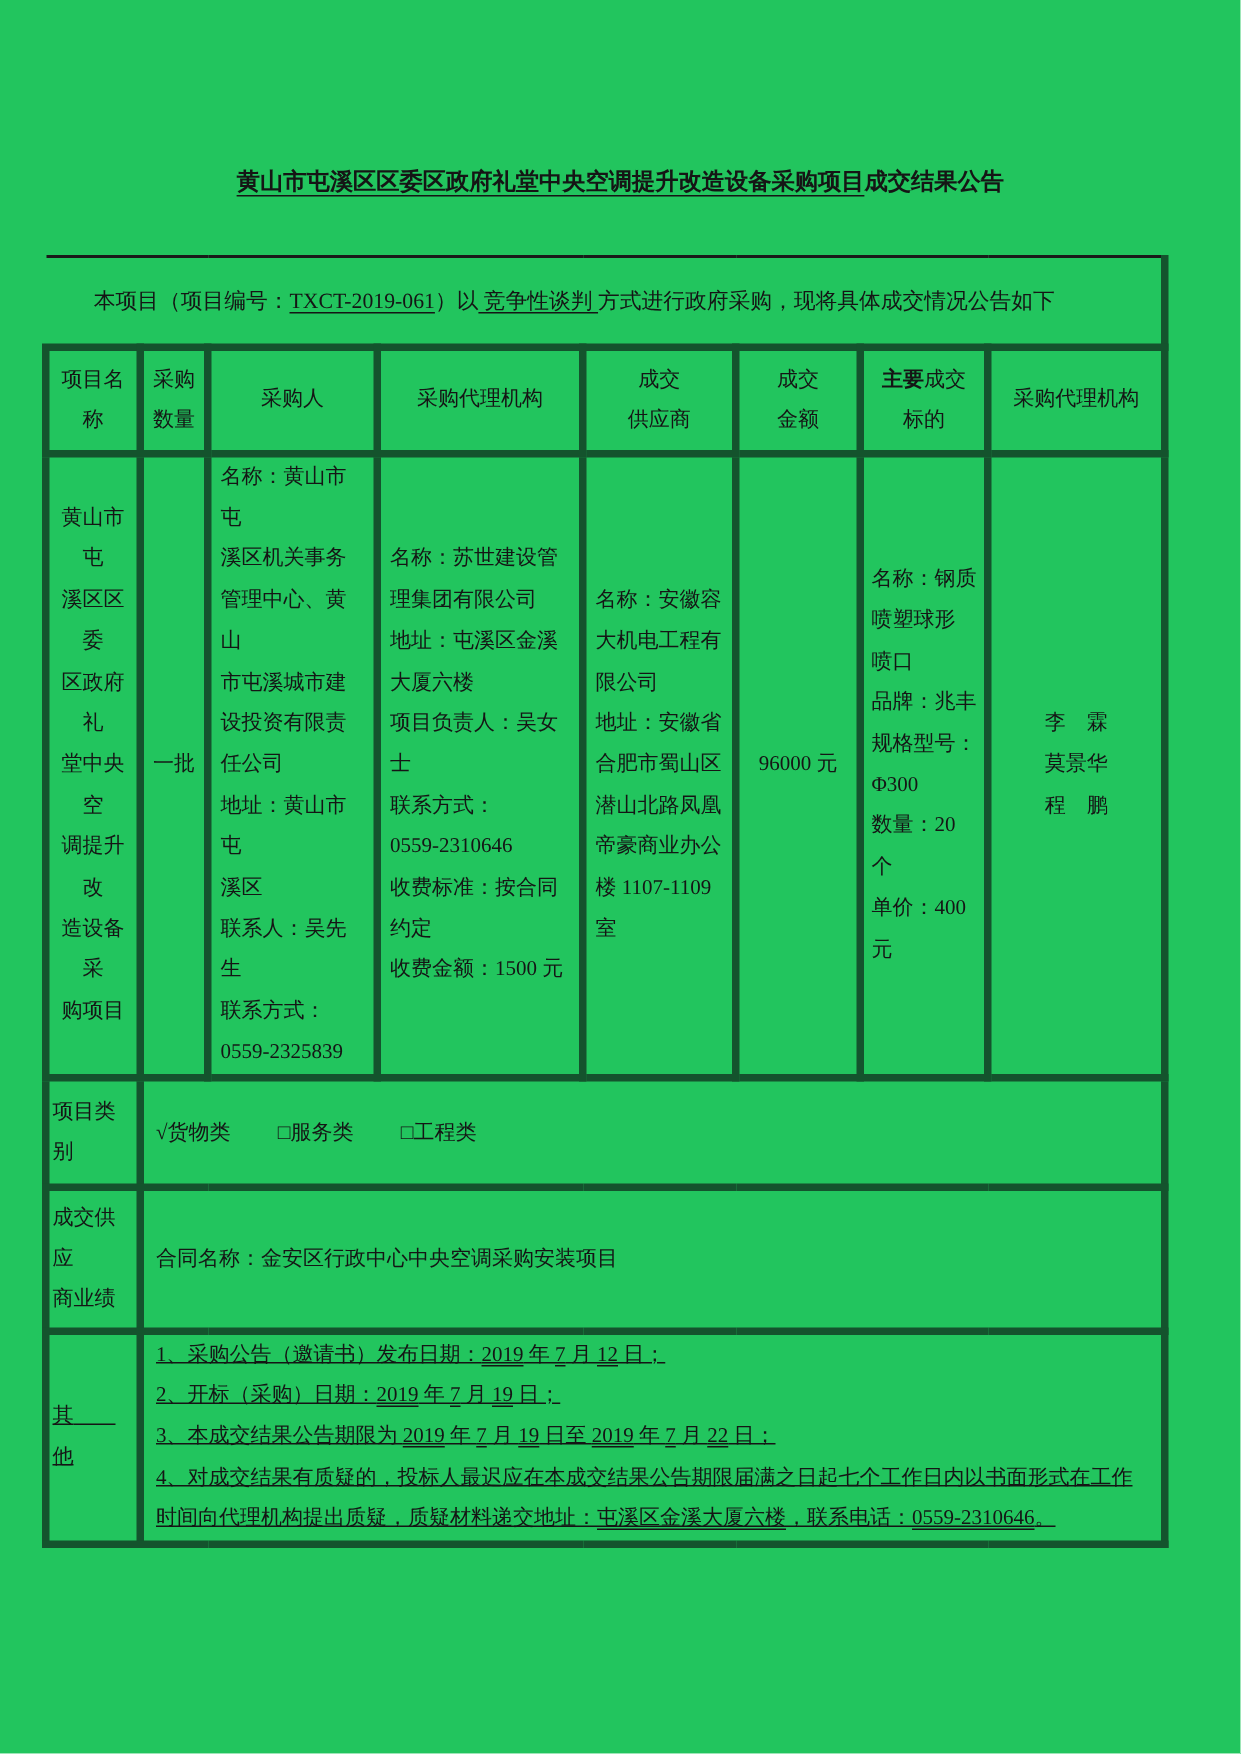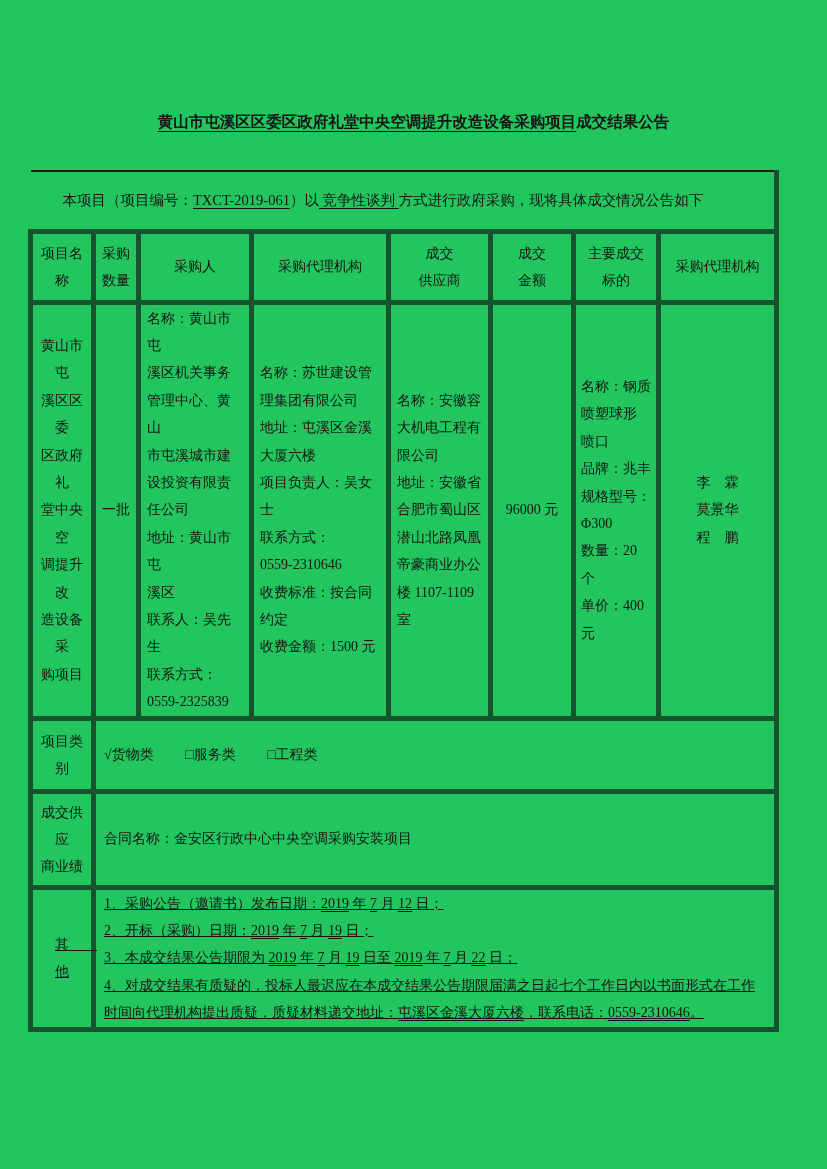--- a/index.html
+++ b/index.html
@@ -54,36 +54,35 @@
     height: 301px;
     white-space: pre-line;
     line-height: 27.4px;
     padding: 0 6px;
     text-align: left;
   }
   .bc.tight { padding: 17px 2px; }
   .bc.narrow { padding: 0 5px; }
   .ctr { text-align: center; }
   .lbl {
-    text-align: center;
     white-space: pre-line;
     line-height: 27px;
     padding: 5px 2px;
   }
   .ct {
     padding: 0 10px 0 8px;
     text-align: left;
   }
   .row-cat  td { height: 73px; }
   .row-svc  td { height: 73px; }
   .row-perf td { height: 75px; margin-left: 40px; }
   .row-other td { height: 135px; text-decoration: underline; }
   .rich div { line-height: 27.4px; }
   .u { text-decoration: underline; text-underline-offset: 3px; }
-  .b { font-weight: normal; }
+  .b { font-weight: bold; }
   .opt { margin-right: 28px; }
 </style>
 </head>
 <body>
 
 <div class="page">
 
   <div class="doc-title">
       <div><span class="u">黄山市屯溪区区委区政府礼堂中央空调提升改造设备采购项目</span><span>成交结果公告</span></div>
     </div>

